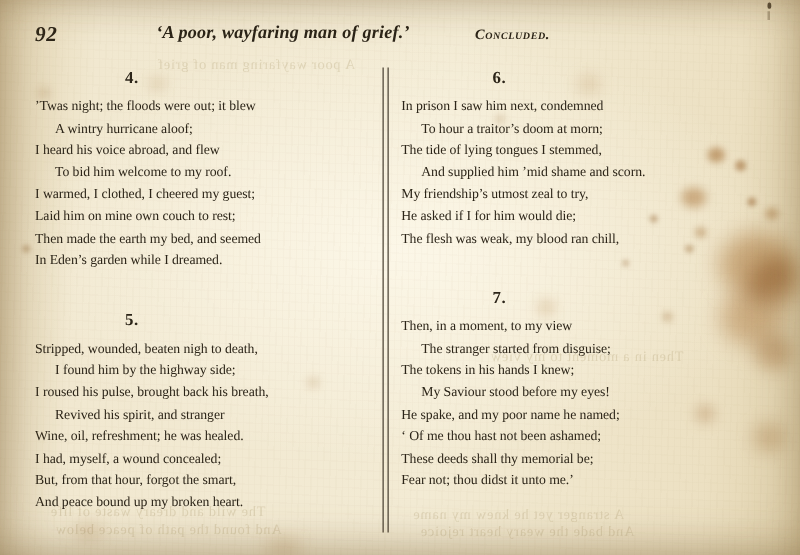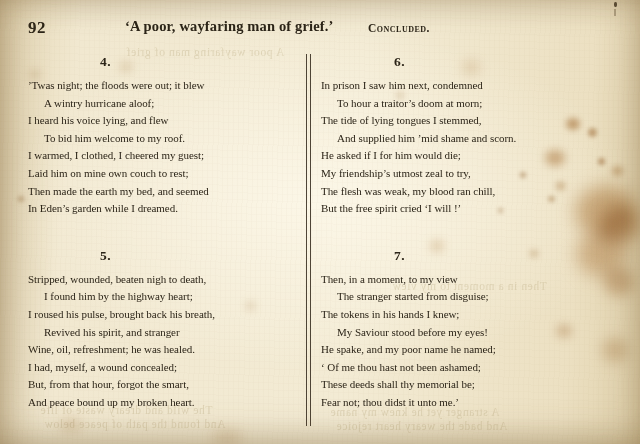--- a/index.html
+++ b/index.html
@@ -62,40 +62,41 @@
     filter: blur(0.6px);
   }
 
   
   .header {
     position: absolute;
     top: 18px;
     left: 0;
     width: 640px;
     height: 22px;
+    font-style: italic;
   }
   .folio {
     position: absolute;
     left: 28px;
     top: 0;
     font-size: 17px;
     font-weight: bold;
     letter-spacing: 0.5px;
   }
   .runhead {
     position: absolute;
     left: 125px;
     top: 0;
     font-size: 14.5px;
     font-weight: bold;
     letter-spacing: 0.15px;
   }
   .concluded {
     position: absolute;
-    left: 368px;
+    left: 380px;
     top: 4px;
     font-size: 11.5px;
     font-weight: bold;
     font-variant: small-caps;
     letter-spacing: 0.5px;
     text-align: center;
   }
   .corner-mark {
     position: absolute;
     right: 23px;
@@ -228,50 +229,49 @@
   <div class="colrule">
     <span class="a"></span>
       <span class="b"></span>
   </div>
 
   <div class="col col-left" id="col-left">
       <div class="stanza s4">
         <div class="stanza-num">4.</div>
         <div class="line">’Twas night; the floods were out; it blew</div>
         <div class="line ind">A wintry hurricane aloof;</div>
-        <div class="line">I heard his voice lying, and flew</div>
+        <div class="line">I heard his voice abroad, and flew</div>
         <div class="line ind">To bid him welcome to my roof.</div>
         <div class="line">I warmed, I clothed, I cheered my guest;</div>
         <div class="line">Laid him on mine own couch to rest;</div>
         <div class="line">Then made the earth my bed, and seemed</div>
         <div class="line">In Eden’s garden while I dreamed.</div>
       </div>
       <div class="stanza s5">
         <div class="stanza-num">5.</div>
         <div class="line">Stripped, wounded, beaten nigh to death,</div>
-        <div class="line ind">I found him by the highway heart;</div>
+        <div class="line ind">I found him by the highway side;</div>
         <div class="line">I roused his pulse, brought back his breath,</div>
         <div class="line ind">Revived his spirit, and stranger</div>
         <div class="line">Wine, oil, refreshment; he was healed.</div>
         <div class="line">I had, myself, a wound concealed;</div>
         <div class="line">But, from that hour, forgot the smart,</div>
         <div class="line">And peace bound up my broken heart.</div>
       </div>
     </div>
   <div class="col col-right" id="col-right">
       <div class="stanza s6">
         <div class="stanza-num">6.</div>
         <div class="line">In prison I saw him next, condemned</div>
         <div class="line ind">To hour a traitor’s doom at morn;</div>
         <div class="line">The tide of lying tongues I stemmed,</div>
         <div class="line ind">And supplied him ’mid shame and scorn.</div>
+        <div class="line">My friendship’s utmost zeal to try,</div>
         <div class="line">He asked if I for him would die;</div>
-        <div class="line">My friendship’s utmost zeal to try,</div>
         <div class="line">The flesh was weak, my blood ran chill,</div>
-        <div class="line">But the free spirit cried ‘I will !’</div>
       </div>
       <div class="stanza s7">
         <div class="stanza-num">7.</div>
         <div class="line">Then, in a moment, to my view</div>
         <div class="line ind">The stranger started from disguise;</div>
         <div class="line">The tokens in his hands I knew;</div>
         <div class="line ind">My Saviour stood before my eyes!</div>
         <div class="line">He spake, and my poor name he named;</div>
         <div class="line">‘ Of me thou hast not been ashamed;</div>
         <div class="line">These deeds shall thy memorial be;</div>

